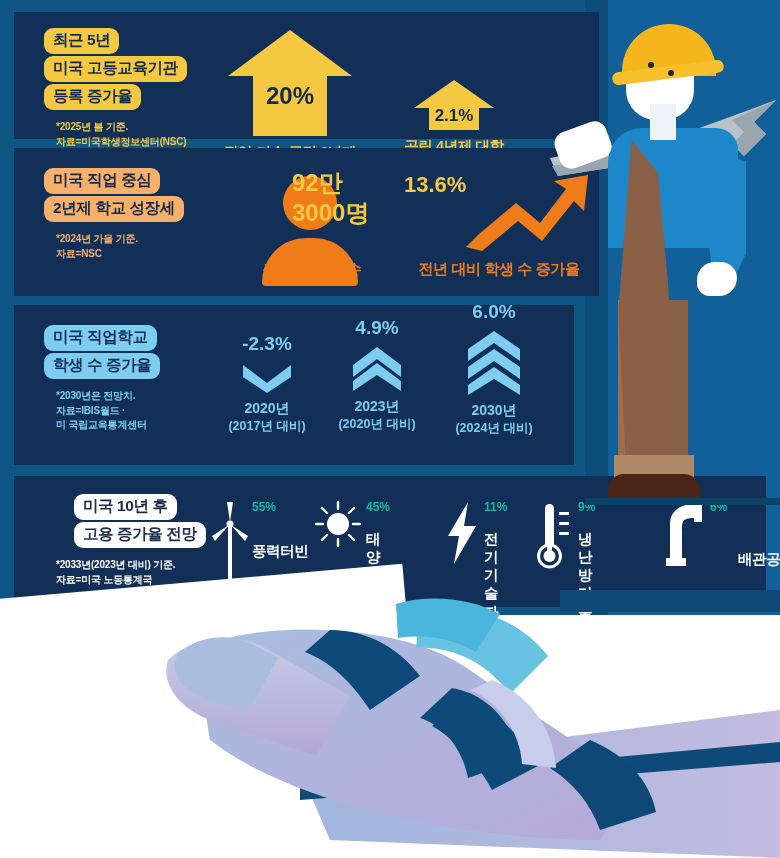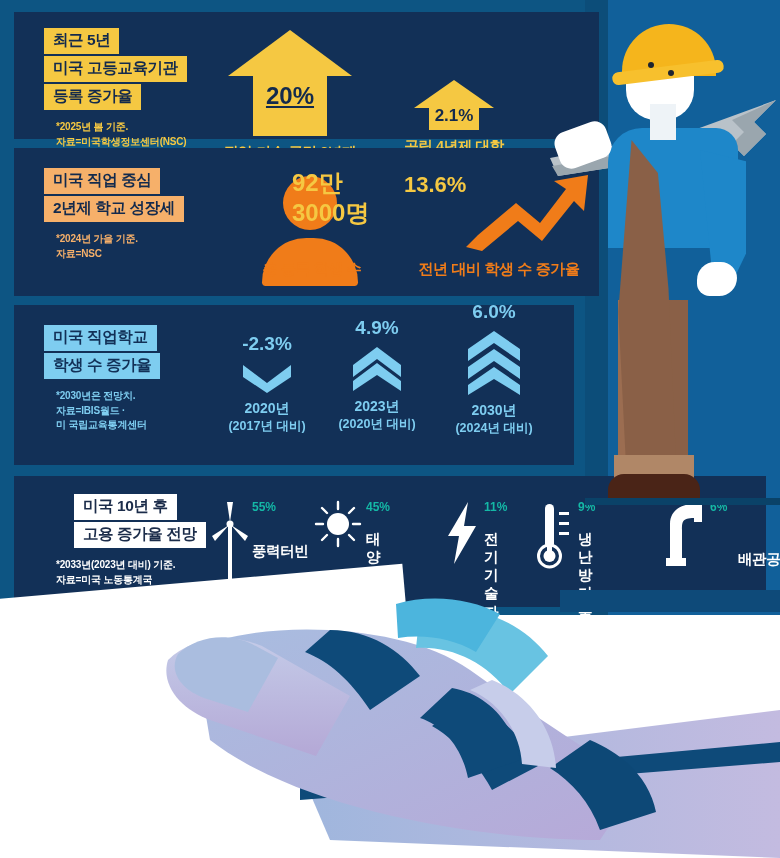--- a/index.html
+++ b/index.html
@@ -118,20 +118,21 @@
 
   .tag {
     display:inline-block;
     padding:2px 9px 4px 9px;
     font-weight:bold;
     line-height:1.3;
     font-size:15.5px;
     letter-spacing:-0.4px;
     white-space:nowrap;
     margin-bottom:2px;
+    border-radius:9px;
   }
   .tag-yellow { background:#f5c842; color:#132a4d; }
   .tag-orange { background:#f6b06a; color:#132a4d; }
   .tag-cyan   { background:#7ecdf0; color:#123057; }
   .tag-white  { background:#ffffff; color:#1b2c4a;margin-left:30px; }
 
   .titlebox { position:absolute; }
   .p1 .titlebox { left:30px; top:16px; }
   .p2 .titlebox { left:30px; top:20px; }
   .p3 .titlebox { left:30px; top:20px; }
@@ -160,21 +161,21 @@
   .house .pct {
     position:absolute; width:100%; text-align:center;
     font-weight:bold; color:#132a4d;
   }
   .house .cap {
     position:absolute; width:320px; left:50%; transform:translateX(-50%);
     text-align:center; font-weight:bold; color:#f5c842;
     font-size:14.5px; letter-spacing:-0.4px;
   }
   #house-big { left:214px; top:18px; --hw:62px; --hh:46px; --bw:74px; --bh:60px; }
-  #house-big .pct { top:52px; font-size:24px;text-decoration:underline; }
+  #house-big .pct { top:52px; font-size:24px; }
   #house-big .cap { top:113px; }
   #house-small { left:400px; top:68px; --hw:40px; --hh:28px; --bw:50px; --bh:22px; }
   #house-small .pct { top:26px; font-size:17px; }
   #house-small .cap { top:57px; }
 
   
   .person { position:absolute; left:248px; top:28px; }
   .person .head { width:54px; height:54px; background:#f07c19; border-radius:50%; margin:0 auto; }
   .person .body { width:96px; height:48px; background:#f07c19;
                   border-radius:48px 48px 4px 4px; margin-top:8px; }

